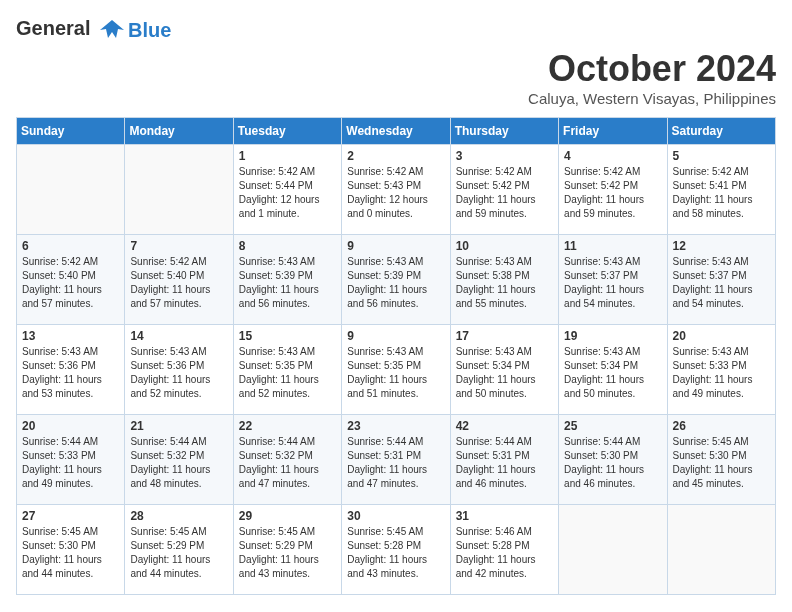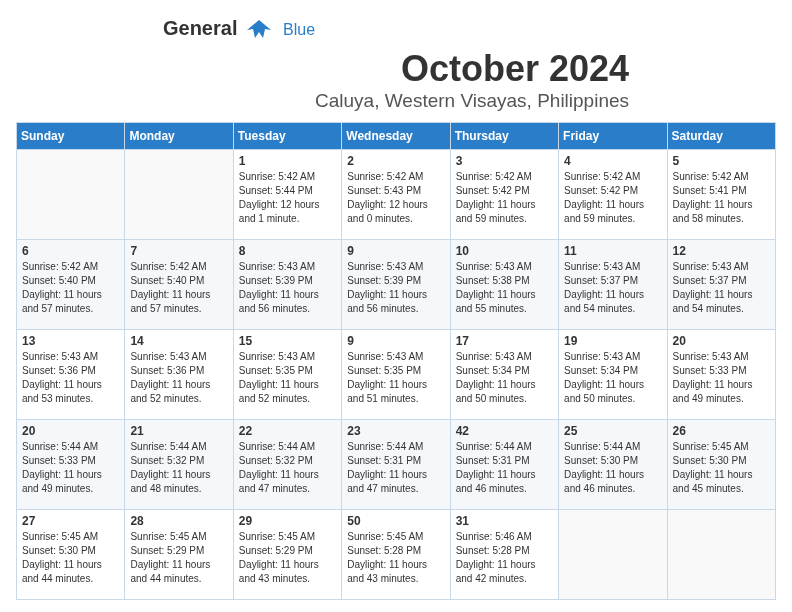--- a/index.html
+++ b/index.html
@@ -5,21 +5,21 @@
     * { box-sizing: border-box; margin: 0; padding: 0; }
     body {
       font-family: Arial, sans-serif;
       background: #fff;
       width: 792px;
       min-height: 612px;
       padding: 16px;
     }
     .header {
       display: flex;
-      justify-content: center;
+      justify-content: space-between;
       align-items: flex-start;
       margin-bottom: 10px;
     }
     .logo {
       display: flex;
       align-items: center;
     }
     .logo-icon {
       width: 28px;
       height: 28px;
@@ -28,21 +28,21 @@
     .title-block {
       text-align: right;
     }
     .month-title {
       font-size: 36px;
       font-weight: bold;
       color: #333;
       margin-top: 32px;
     }
     .subtitle {
-      font-size: 19px;
+      font-size: 15px;
       color: #555;
     }
     table {
       width: 100%;
       border-collapse: collapse;
       table-layout: fixed;
       padding-left: 44px;
     }
     th {
       background-color: #2a7dc9;
@@ -84,21 +84,21 @@
 <div class="header">
   <div class="logo">
     <div>
       <div style="display:flex;align-items:center;">
         <div style="font-size:20px;font-weight:bold;color:#333;line-height:1.1;">
           <span style="color:#333;">General</span>
           <svg class="logo-icon" viewBox="0 0 28 28" style="display:inline-block;vertical-align:middle;margin-left:2px;">
             <polygon points="14,4 26,14 20,13 18,22 14,16 10,22 8,13 2,14" fill="#2a7dc9"></polygon>
           </svg>
         </div>
-        <div style="font-size:16px;font-weight:normal;color:#2a7dc9;margin-left:10px;">Blue</div>
+        <div style="font-size:20px;font-weight:bold;color:#2a7dc9;margin-left:2px;">Blue</div>
       </div>
     </div>
   </div>
   <div class="title-block">
     <div class="month-title">October 2024</div>
     <div class="subtitle">Caluya, Western Visayas, Philippines</div>
   </div>
 </div>
 
 <table>
@@ -235,21 +235,21 @@
         </td>
         <td>
           <div class="day-num">28</div>
           <div class="day-detail">Sunrise: 5:45 AM<br>Sunset: 5:29 PM<br>Daylight: 11 hours and 44 minutes.</div>
         </td>
         <td>
           <div class="day-num">29</div>
           <div class="day-detail">Sunrise: 5:45 AM<br>Sunset: 5:29 PM<br>Daylight: 11 hours and 43 minutes.</div>
         </td>
         <td>
-          <div class="day-num">50</div>
+          <div class="day-num">30</div>
           <div class="day-detail">Sunrise: 5:45 AM<br>Sunset: 5:28 PM<br>Daylight: 11 hours and 43 minutes.</div>
         </td>
         <td>
           <div class="day-num">31</div>
           <div class="day-detail">Sunrise: 5:46 AM<br>Sunset: 5:28 PM<br>Daylight: 11 hours and 42 minutes.</div>
         </td>
         <td class="empty-cell"></td>
         <td class="empty-cell"></td>
       </tr>
     </tbody>

